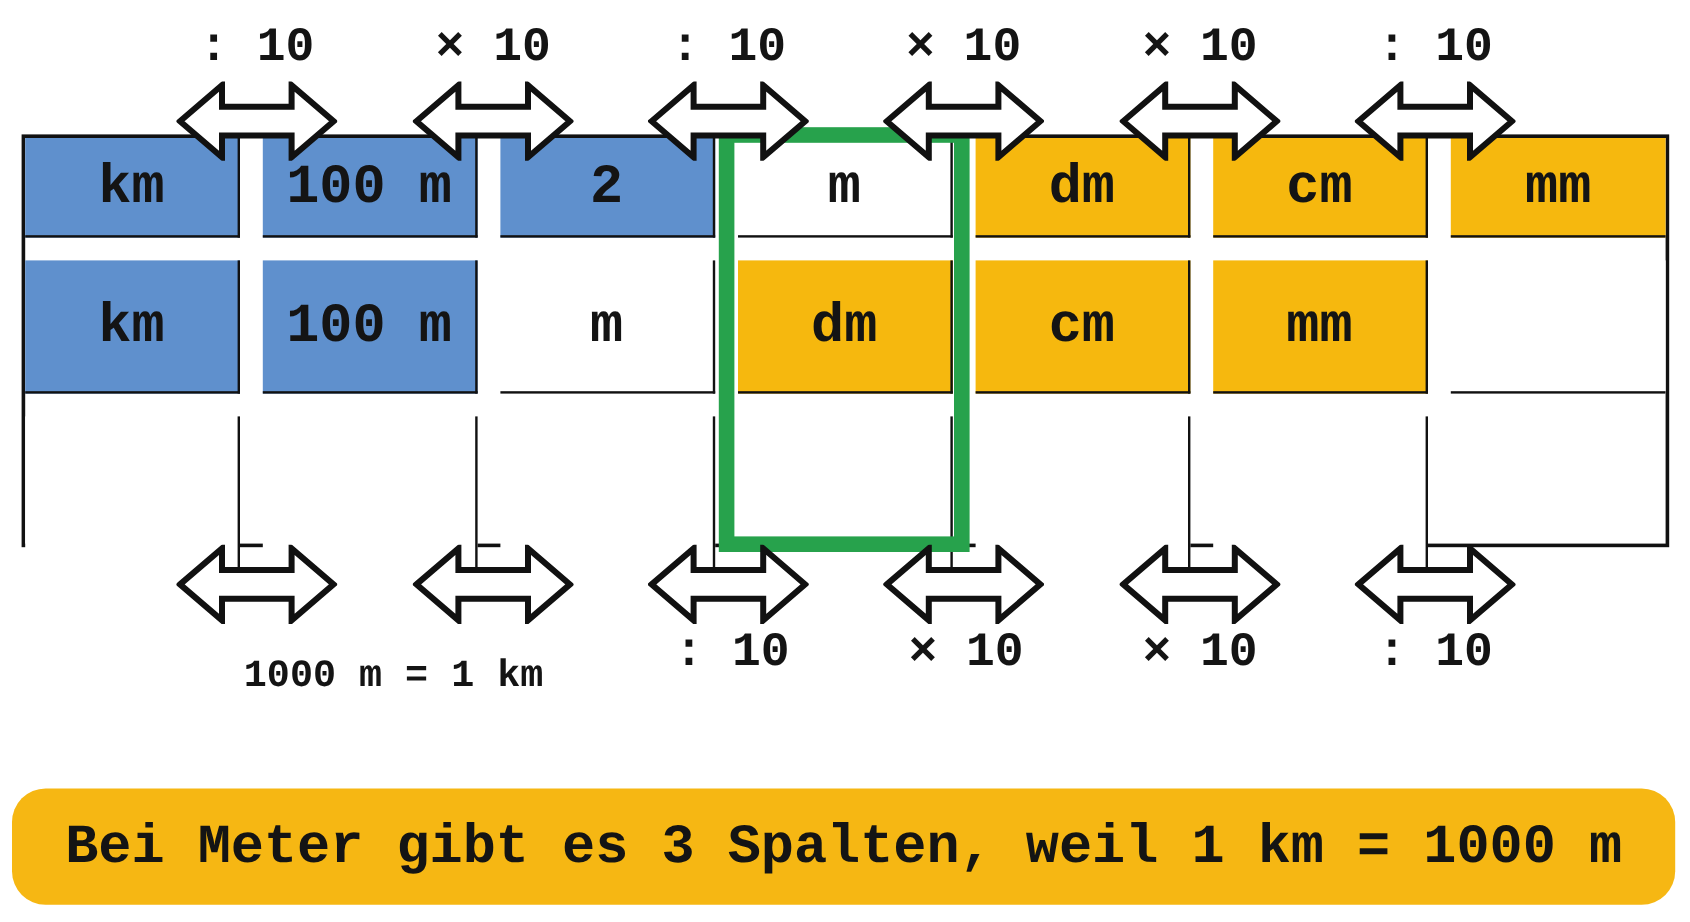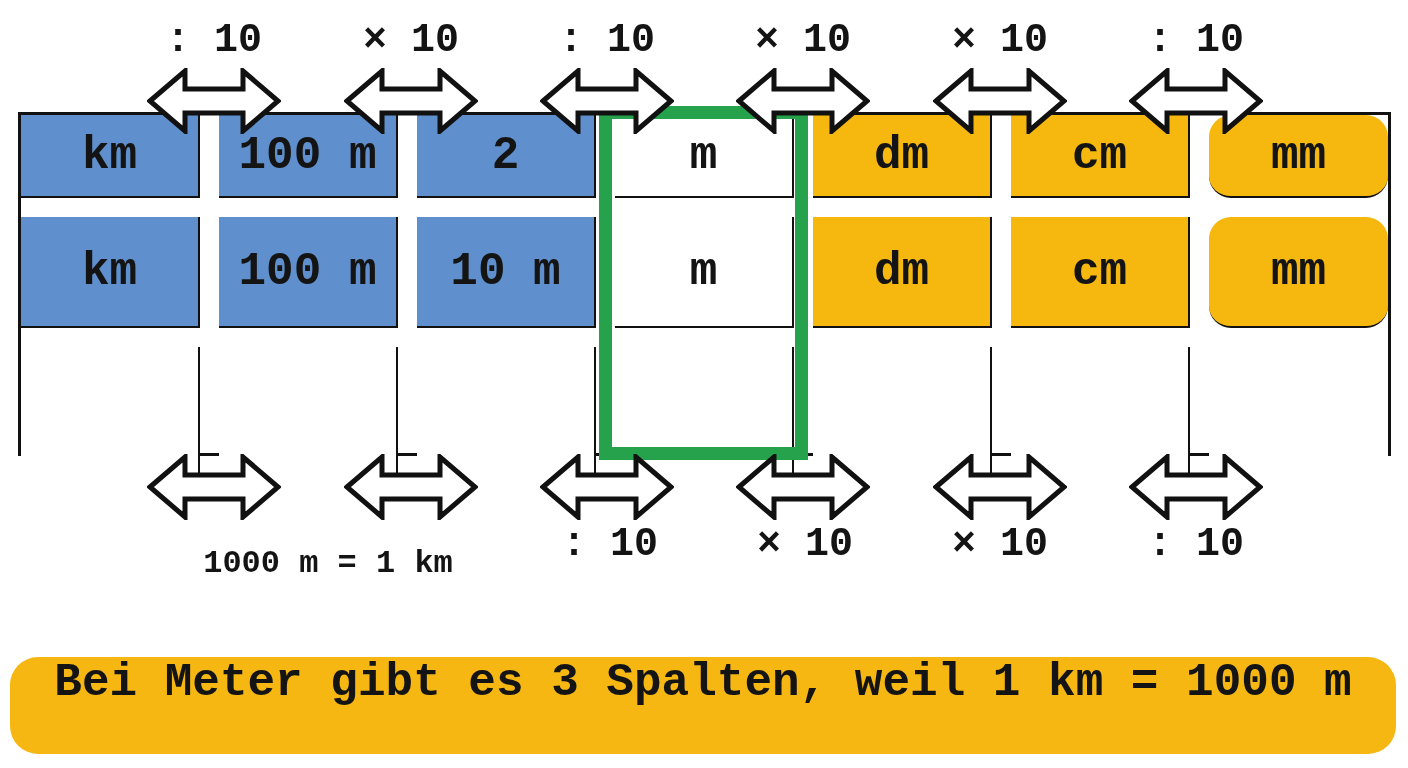--- a/index.html
+++ b/index.html
@@ -44,21 +44,21 @@
   }
   .cell{
     box-sizing:border-box;
     border-right:2px solid #111111;
     border-bottom:2px solid #111111;
     display:flex;align-items:center;justify-content:center;
     font-size:46px;
     font-weight:600;
     background:#ffffff;
   }
-  .cell:nth-child(7n){border-right:none;border-radius:22px;}
+  .cell:nth-child(7n){border-right:none;}
   .cell:nth-child(n+15){border-bottom:none;}
   .cell.blue{background:#5f90cd;}
   .cell.orange{background:#f6b80e;text-align:right;}
   
   .green-box{
     position:absolute;
     left:599px;top:106px;
     width:209px;height:354px;
     box-sizing:border-box;
     border:13px solid #27a24c;
@@ -74,21 +74,21 @@
     white-space:nowrap;
     z-index:4;
   }
   
   .banner{
     position:absolute;
     left:10px;top:657px;
     width:1386px;height:97px;
     background:#f6b713;
     border-radius:28px;
-    display:flex;align-items:flex-start;justify-content:center;
+    display:flex;align-items:center;justify-content:center;
     z-index:4;
   }
   .banner-text{
     font-size:46px;
     font-weight:600;
     white-space:nowrap;
     color:#141414;
   }
 </style>
 </head>
@@ -138,21 +138,20 @@
     <div class="cell blue">km</div>
     <div class="cell blue">100 m</div>
     <div class="cell blue">2</div>
     <div class="cell">m</div>
     <div class="cell orange">dm</div>
     <div class="cell orange">cm</div>
     <div class="cell orange">mm</div>
 
     <div class="cell blue">km</div>
     <div class="cell blue">100 m</div>
-    <div class="cell blue">10 m</div>
     <div class="cell">m</div>
     <div class="cell orange">dm</div>
     <div class="cell orange">cm</div>
     <div class="cell orange">mm</div>
 
     <div class="cell"></div>
     <div class="cell"></div>
     <div class="cell"></div>
     <div class="cell"></div>
     <div class="cell"></div>

